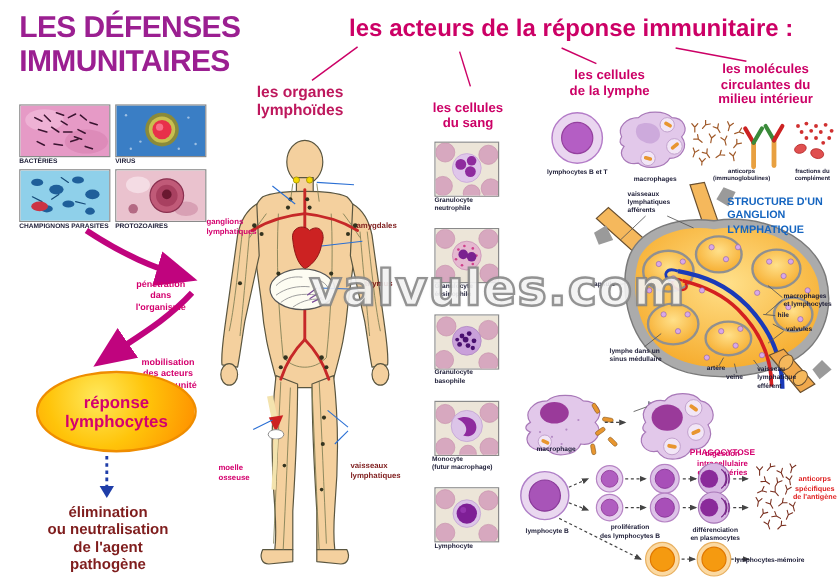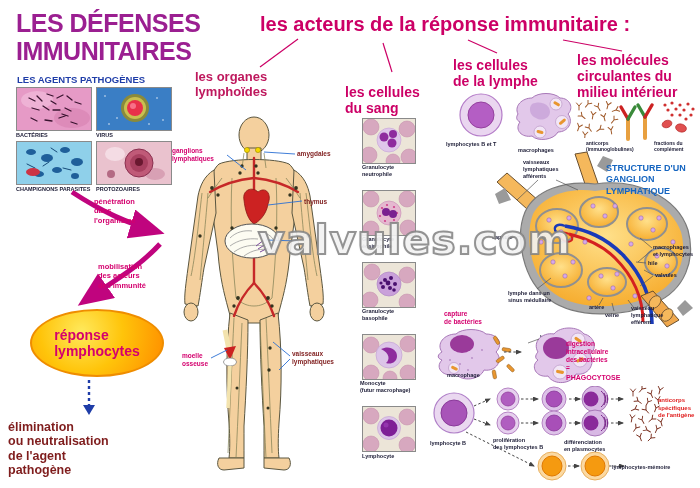--- a/index.html
+++ b/index.html
@@ -1,53 +1,52 @@
 <!DOCTYPE html>
 <html><head>
 <meta charset="utf-8">
 <style>
   html,body{margin:0;padding:0;background:#fff;}
   #poster{position:relative;width:700px;height:488px;background:#ffffff;overflow:hidden;
           font-family:"Liberation Sans",sans-serif;}
   .abs{position:absolute;}
   .t{white-space:pre-line;}
-  .ctr{}
+  .ctr{text-align:center;}
   .rgt{text-align:left;}
   .mag{color:#d4006e;}
   .purple{color:#9b1f91;}
   .blue{color:#7f1d1d;}
   .lblue{color:#1565c0;}
   .dark{color:#1b1b35;}
   .red{color:#e02020;}
   .b{font-weight:bold;}
   .title{font-size:25px;font-weight:800;line-height:1.1;letter-spacing:-0.5px;}
   .hdr{font-size:20px;font-weight:800;}
-  .colhdr{font-size:14px;font-weight:800;line-height:1.15;}
-  .tiny{font-size:6.5px;font-weight:bold;line-height:1.25;}
+  .colhdr{font-size:11px;font-weight:800;line-height:1.15;}
+  .tiny{font-size:6.5px;font-weight:bold;line-height:1.25;margin-top:35px;}
   .micro{font-size:5.5px;font-weight:bold;line-height:1.25;}
   .nano{font-size:5px;font-weight:bold;line-height:1.25;}
   .imgbox{border:1px solid #8a8a8a;}
   .watermark{font-family:"DejaVu Sans",sans-serif;font-size:41px;font-weight:800;
              color:rgba(255,255,255,0.82);-webkit-text-stroke:2px rgba(130,130,130,0.85);
              text-shadow:0 0 2px rgba(120,120,120,0.5);z-index:50;letter-spacing:1px;}
   .ellipse{width:130px;height:64px;border-radius:50%;
            background:radial-gradient(circle at 38% 32%, #ffe95c 0%, #ffc40a 45%, #ff9400 90%);
            border:2px solid #ef8d00;display:flex;align-items:center;justify-content:center;}
   .ellipse div{font-size:14px;font-weight:800;}
   svg{display:block;}
 </style>
 </head>
 <body>
 
 <div id="poster">
 
   <div class="abs t title purple" style="left:16px;top:10px;width:210px;">LES DÉFENSES
 IMMUNITAIRES</div>
 
-  <div class="abs b" style="left:17px;top:74px;font-size:9.5px;color:#1f3da8;">LES AGENTS PATHOGÈNES</div>
 
   <svg class="abs imgbox" style="left:16px;top:87px;" width="74" height="42" viewBox="0 0 74 42">
     <rect width="74" height="42" fill="#e69ac6"></rect>
     <ellipse cx="20" cy="12" rx="16" ry="9" fill="#f0b8d8" opacity="0.8"></ellipse>
     <ellipse cx="55" cy="30" rx="18" ry="10" fill="#d884b4" opacity="0.7"></ellipse>
     <g stroke="#3a1430" stroke-width="1.3" stroke-linecap="round">
       <path d="M12,10 l6,3 M20,8 l5,5 M30,6 l6,2 M40,10 l6,-3 M50,8 l5,4 M58,14 l6,2"></path>
       <path d="M15,20 l7,2 M26,18 l6,4 M36,22 l7,0 M48,20 l6,3 M14,30 l6,3 M28,32 l7,1 M42,30 l6,-2 M54,34 l6,2 M34,13 l5,3 M45,26 l6,2"></path>
     </g>
   </svg>

